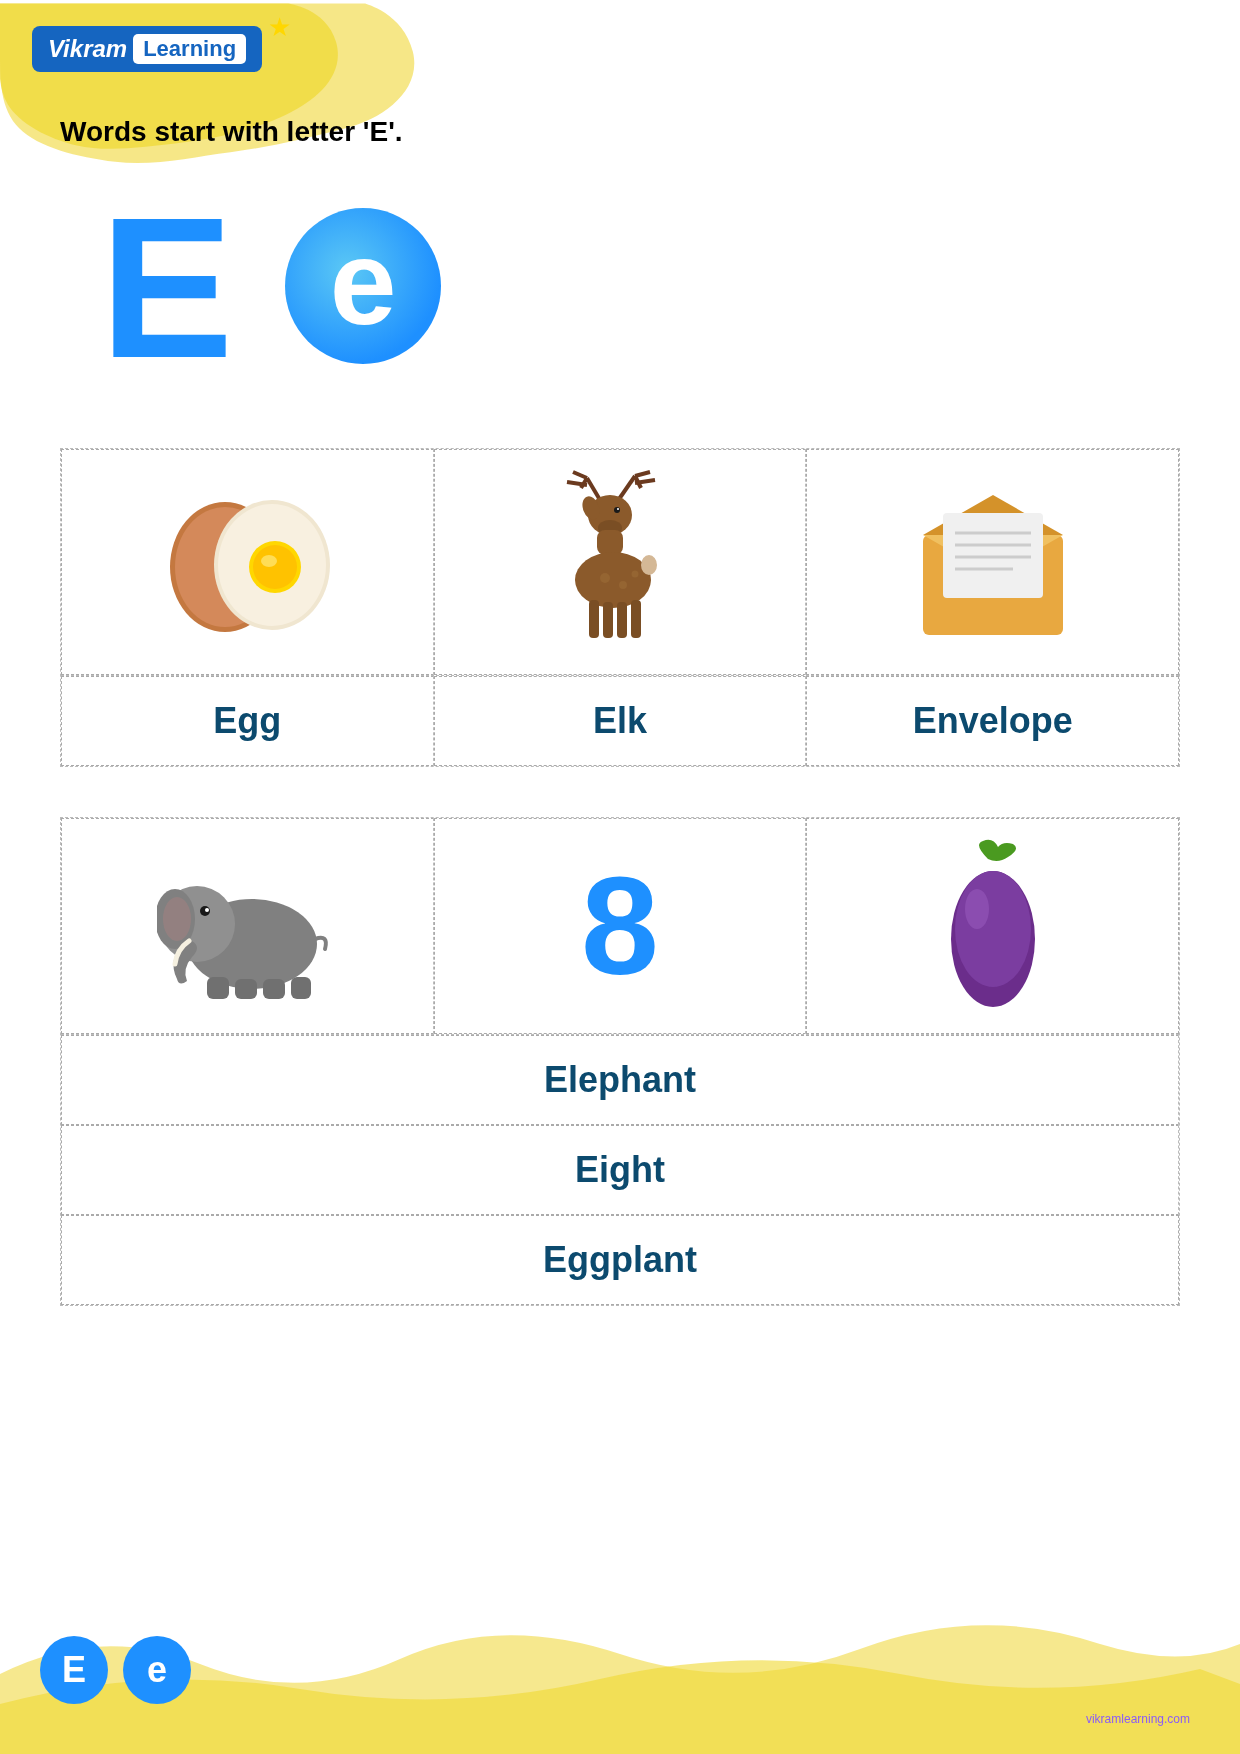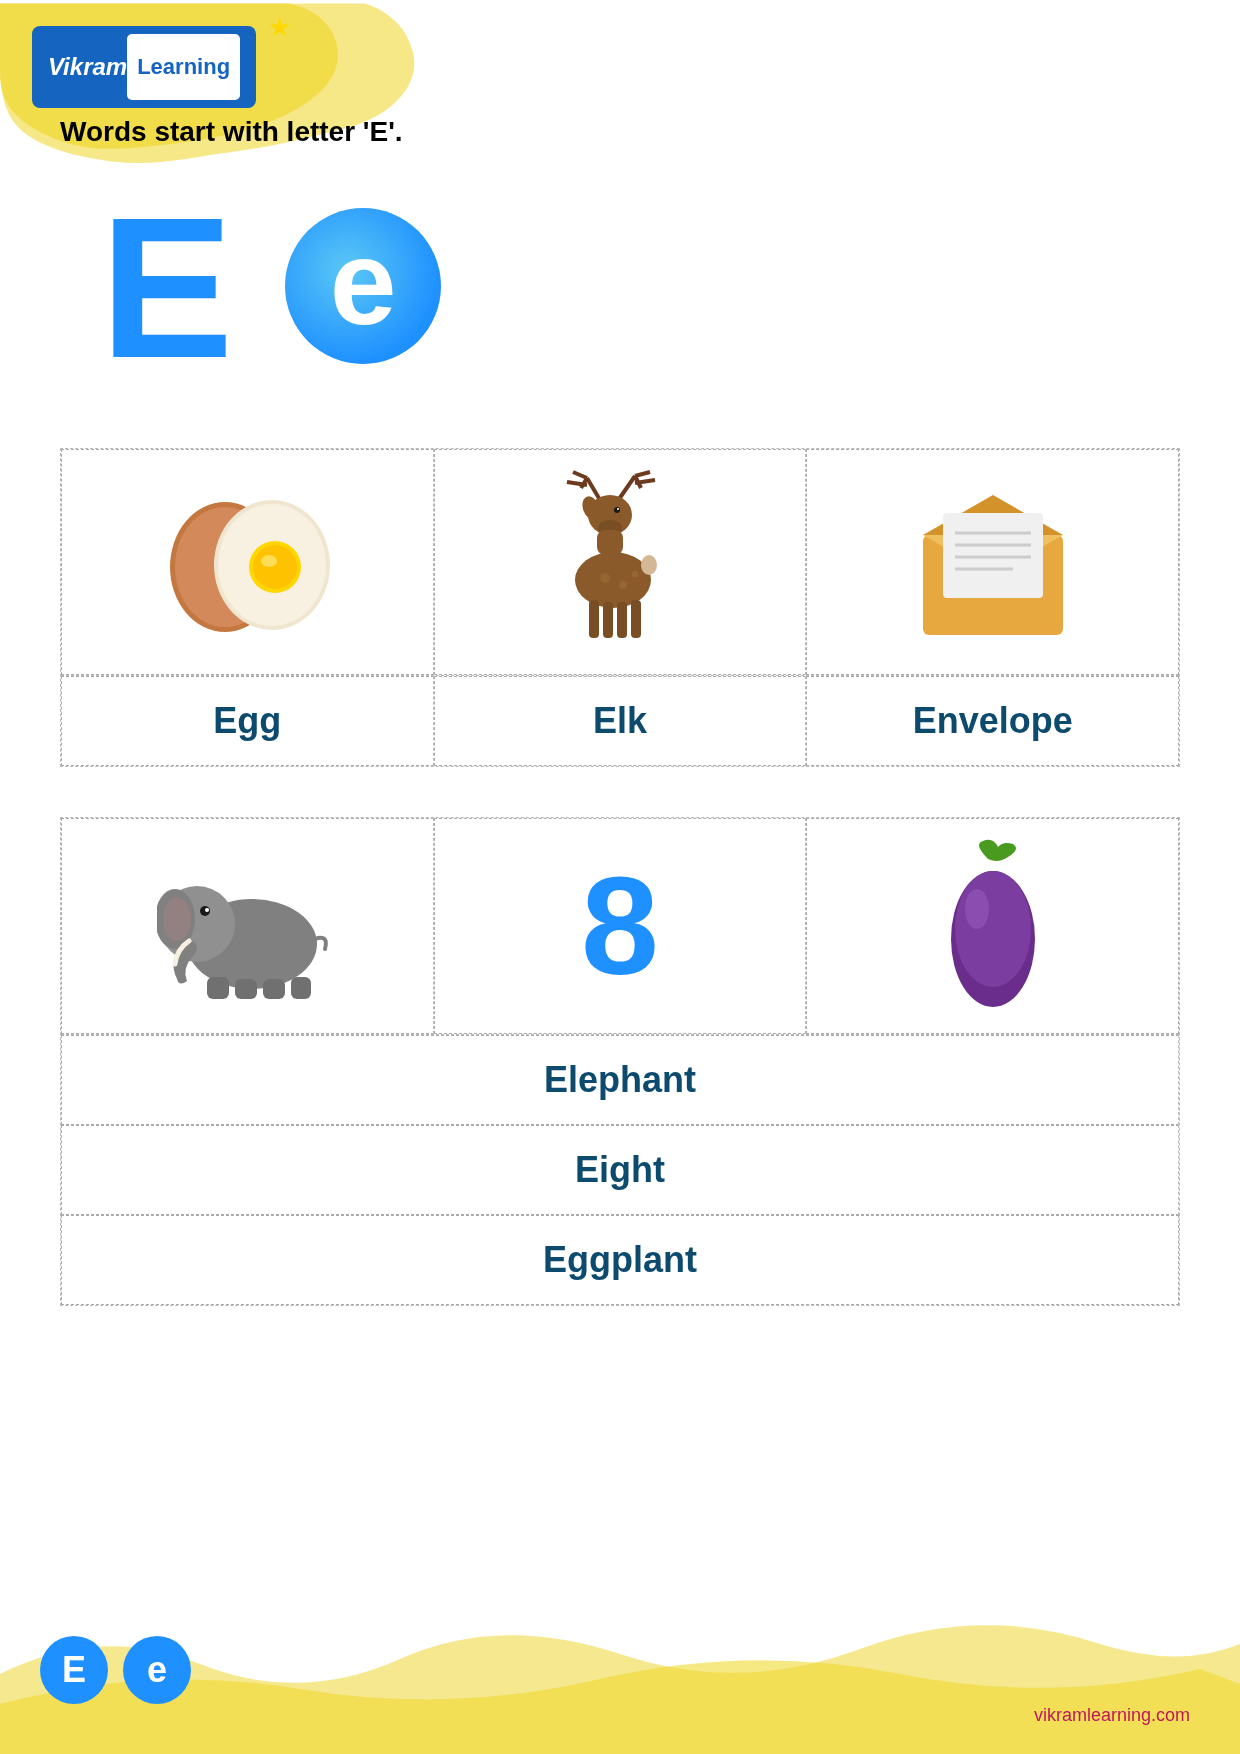--- a/index.html
+++ b/index.html
@@ -102,22 +102,22 @@
       justify-content: center;
       color: white;
       font-size: 36px;
       font-weight: 900;
     }
 
     .bottom-website {
       position: absolute;
       bottom: 28px;
       right: 50px;
-      font-size: 18px;
-      color: #be185d;
+      font-size: 12px;
+      color: #8b5cf6;
       z-index: 10;
     }
 
     
     .header-area {
       position: absolute;
       top: 0;
       left: 0;
       width: 100%;
       height: 170px;
@@ -137,22 +137,22 @@
       background: #1565C0;
       border-radius: 8px;
       padding: 8px 16px;
       display: flex;
       align-items: center;
     }
 
     .logo-white-box {
       background: #ffffff;
       border-radius: 5px;
-      padding: 20px 10px;
-      margin-left: 0;
+      padding: 2px 10px;
+      margin-left: 6px;
     }
 
     .logo-vikram-part {
       color: #ffffff;
       font-size: 24px;
       font-weight: 900;
       font-style: italic;
     }
 
     .logo-learning-part {

